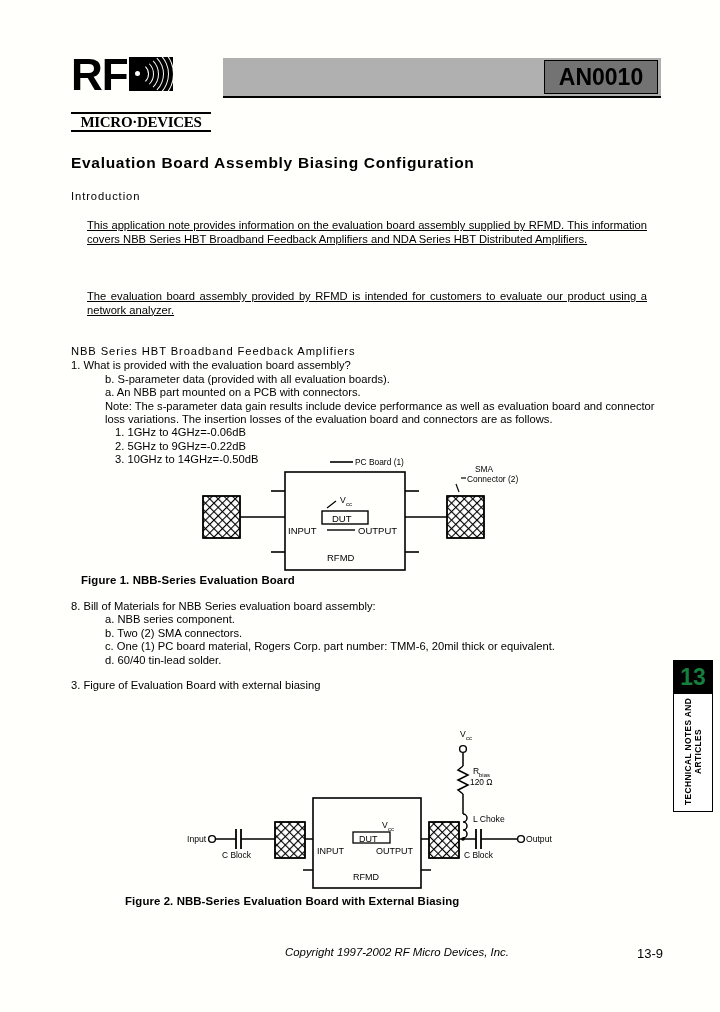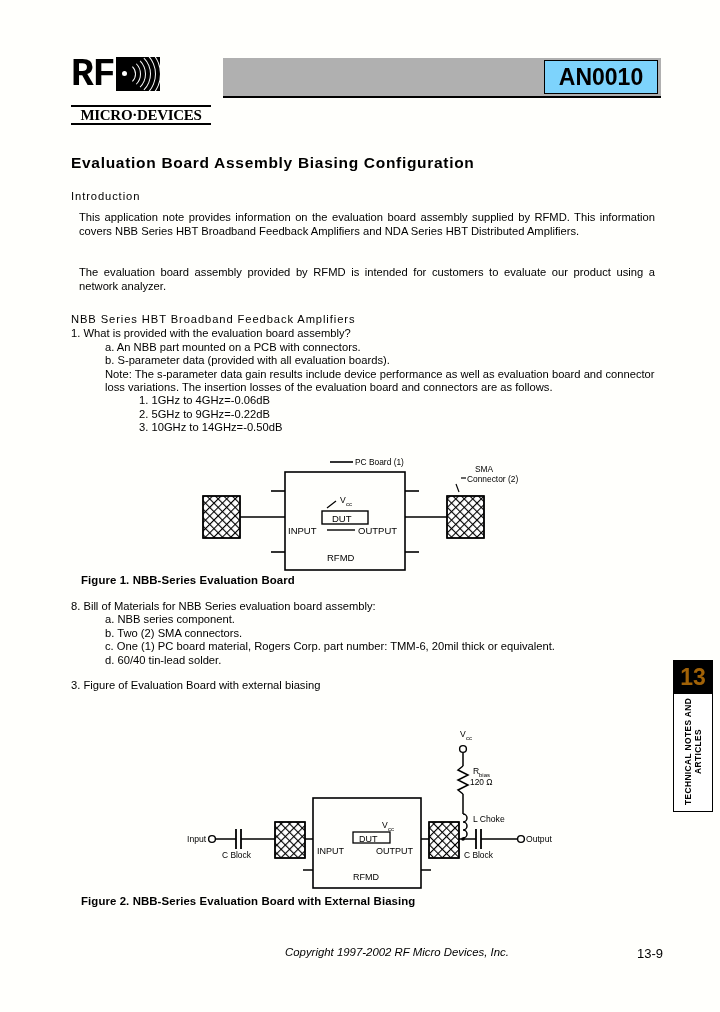--- a/index.html
+++ b/index.html
@@ -37,23 +37,23 @@
     width: 140px;
     height: 52px;
   }
   .logo-top {
     position: relative;
     height: 36px;
     display: flex;
     align-items: flex-start;
   }
   .logo-rf {
-    font-family: Liberation Mono, monospace;
-    font-weight: bold;
-    font-size: 38px;
+    font-family: Liberation Sans, sans-serif;
+    font-weight: bold;
+    font-size: 44px;
     line-height: 36px;
     letter-spacing: -1px;
     color: #000;
   }
   .logo-wave {
     width: 44px;
     height: 34px;
     background: #000;
     margin-left: 1px;
     position: relative;
@@ -70,21 +70,21 @@
   }
   .logo-wave .arc {
     position: absolute;
     border: 1.3px solid #fff;
     border-radius: 50%;
     border-left-color: transparent;
     border-top-color: transparent;
     border-bottom-color: transparent;
   }
   .logo-bottom {
-    margin-top: 12px;
+    margin-top: 19px;
     border-top: 2px solid #000;
     border-bottom: 2px solid #000;
     font-family: "Liberation Serif", serif;
     font-weight: bold;
     font-size: 15px;
     line-height: 16px;
     letter-spacing: -0.3px;
     text-align: center;
     width: 140px;
   }
@@ -97,21 +97,21 @@
     height: 38px;
     background: #b0b0b0;
     border-bottom: 2px solid #000;
   }
   .doc-code {
     position: absolute;
     right: 3px;
     top: 2px;
     width: 112px;
     height: 32px;
-    background: #7dd3fc;
+    background: #737373;
     border: 1.5px solid #000;
     display: flex;
     align-items: center;
     justify-content: center;
     font-size: 23px;
     font-weight: bold;
     letter-spacing: 0px;
   }
 
   
@@ -133,28 +133,29 @@
     width: 592px;
     font-size: 11.2px;
     line-height: 13.4px;
   }
   .sec-head {
     font-weight: normal;
     letter-spacing: 0.9px;
     margin-bottom: 1px;
   }
   .para {
-    margin: 8px;
+    margin: 16px;
     text-align: justify;
+    text-decoration: underline;
   }
   .gap { height: 12px; }
 
   .lvl1 { margin-left: 0px; }
   .lvl2 { margin-left: 34px; }
-  .lvl3 { margin-left: 68px; }
+  .lvl3 { margin-left: 44px; }
 
   
   .fig-caption {
     position: absolute;
     left: 81px;
     font-size: 11.4px;
     font-weight: bold;
     letter-spacing: 0.1px;
   }
 
@@ -164,21 +165,21 @@
     left: 673px;
     top: 660px;
     width: 38px;
     height: 150px;
     border: 1.5px solid #000;
     background: #fff;
   }
   .sidetab-num {
     height: 33px;
     background: #000;
-    color: #a16207;
+    color: #15803d;
     font-size: 23px;
     font-weight: bold;
     display: flex;
     align-items: center;
     justify-content: center;
   }
   .sidetab-text {
     height: 115px;
     display: flex;
     align-items: center;
@@ -258,22 +259,22 @@
 
     <div class="sec-head">Introduction</div>
     <p class="para">This application note provides information on the evaluation board assembly supplied by RFMD. This information covers NBB Series HBT Broadband Feedback Amplifiers and NDA Series HBT Distributed Amplifiers.</p>
     <div class="gap"></div>
     <p class="para">The evaluation board assembly provided by RFMD is intended for customers to evaluate our product using a network analyzer.</p>
     <div class="gap"></div>
 
     <div class="sec-head">NBB Series HBT Broadband Feedback Amplifiers</div>
 
     <div class="lvl1">1.  What is provided with the evaluation board assembly?</div>
+    <div class="lvl2">b. S-parameter data (provided with all evaluation boards).</div>
     <div class="lvl2">a. An NBB part mounted on a PCB with connectors.</div>
-    <div class="lvl2">b. S-parameter data (provided with all evaluation boards).</div>
     <div class="lvl2">Note: The s-parameter data gain results include device performance as well as evaluation board and connector loss variations. The insertion losses of the evaluation board and connectors are as follows.</div>
 
     <div class="lvl3">1. 1GHz to 4GHz=-0.06dB</div>
     <div class="lvl3">2. 5GHz to 9GHz=-0.22dB</div>
     <div class="lvl3">3. 10GHz to 14GHz=-0.50dB</div>
   </div>
 
   <div class="diagram" style="left:175px; top:448px;">
     <svg width="400" height="125" viewBox="0 0 400 125">
       <defs>
@@ -405,21 +406,21 @@
       <line x1="306" y1="107" x2="306" y2="127" stroke="#000" stroke-width="1.8"></line>
       <line x1="311" y1="107" x2="311" y2="127" stroke="#000" stroke-width="1.8"></line>
       <text class="dg-text" x="294" y="136" font-size="8.4">C Block</text>
 
       <line x1="311" y1="117" x2="348" y2="117" stroke="#000" stroke-width="1.5"></line>
       <circle cx="351" cy="117" r="3.4" fill="none" stroke="#000" stroke-width="1.4"></circle>
       <text class="dg-text" x="356" y="120" font-size="8.6">Output</text>
     </svg>
   </div>
 
-  <div class="fig-caption" style="top:895px;">Figure 2. NBB-Series Evaluation Board with External Biasing</div>
+  <div class="fig-caption" style="top:895px;margin-left:44px;">Figure 2. NBB-Series Evaluation Board with External Biasing</div>
 
   <div class="sidetab">
     <div class="sidetab-num">13</div>
     <div class="sidetab-text">
       <span>TECHNICAL NOTES AND ARTICLES</span>
     </div>
   </div>
 
   <div class="footer">
     <span class="footer-copy">Copyright 1997-2002 RF Micro Devices, Inc.</span>

